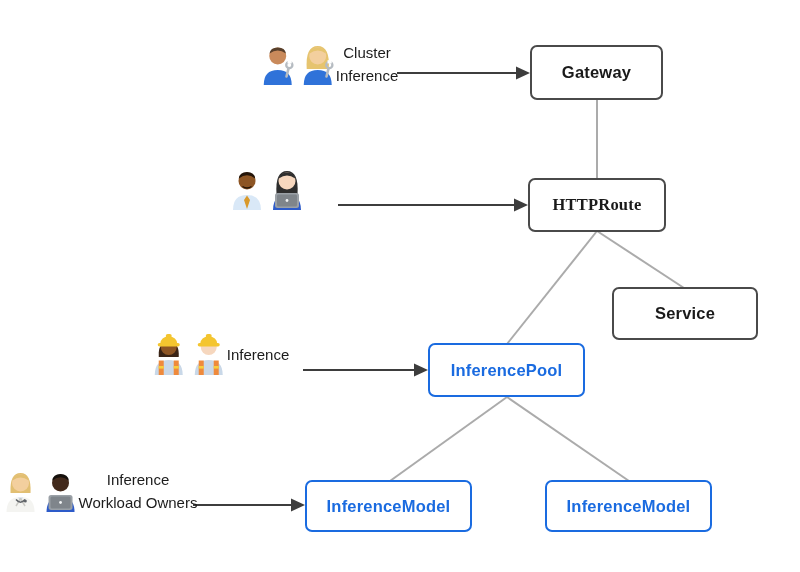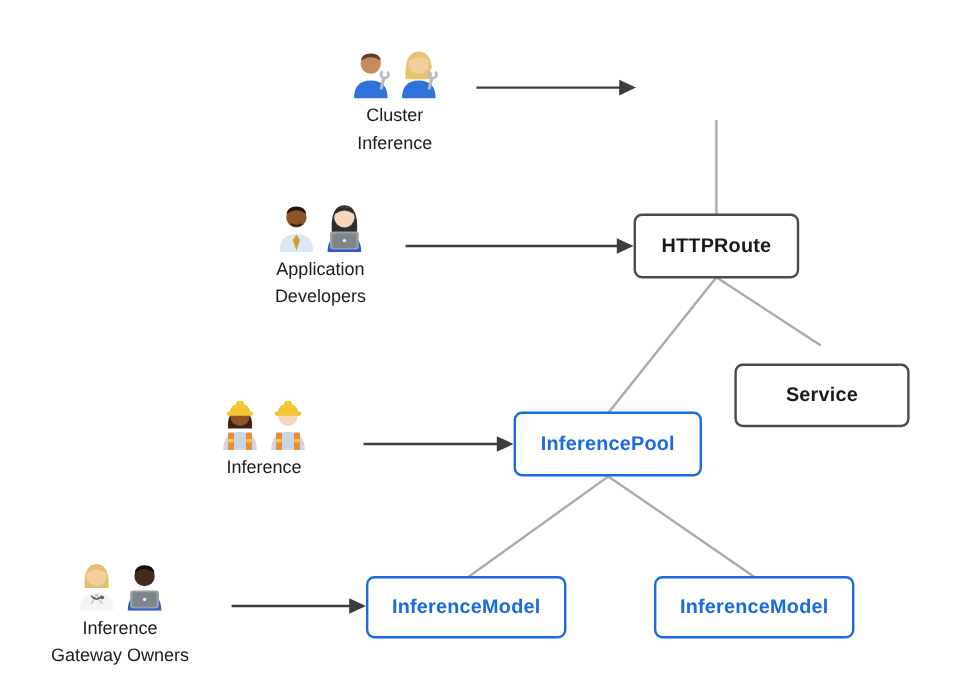--- a/index.html
+++ b/index.html
@@ -24,21 +24,21 @@
   .arrow-head{fill:var(--arrow-dark);}
   .node{
     position:absolute;z-index:2;background:#fff;
     border:2px solid var(--box-border);border-radius:7px;
     display:flex;align-items:center;justify-content:center;
     font-size:16.5px;font-weight:700;color:var(--box-text);
     letter-spacing:.2px;
   }
   .node.blue{border-color:var(--accent-blue);color:var(--accent-blue);}
   .persona{
-    position:absolute;z-index:2;display:flex;flex-direction:column;
+    position:absolute;z-index:2;display:flex;flex-direction:row;
     align-items:center;transform:translateX(-50%);
   }
   .persona .icons{display:flex;gap:4px;align-items:flex-end;}
   .person{width:36px;height:44px;display:block;}
   .persona .plabel{
     margin-top:3px;text-align:center;font-size:15px;line-height:23px;
     color:var(--label-text);white-space:nowrap;
   }
 </style>
 </head>
@@ -115,24 +115,20 @@
         <path d="M7.5 28 Q6 5 18 5 Q30 5 28.5 28 Z" fill="#2e2e2e"></path>
         <path d="M4 44 Q4 29 18 29 Q32 29 32 44 Z" fill="#2d5bc9"></path>
         <circle cx="18" cy="15" r="8.5" fill="#f6d7be"></circle>
         <path d="M9.8 12.5 Q10.5 6.5 18 6.5 Q25.5 6.5 26.2 12.5 Q22 9.5 18 9.5 Q14 9.5 9.8 12.5 Z" fill="#2e2e2e"></path>
         <g>
           <rect x="6" y="27" width="24" height="15" rx="2.5" fill="#9aa0a6"></rect>
           <rect x="8" y="28.6" width="20" height="12" rx="1.5" fill="#7f858b"></rect>
           <circle cx="18" cy="34.5" r="1.4" fill="#f1f3f4"></circle>
         </g>
       </svg>
-    </div>
-    <div class="plabel">
-      <div>Application</div>
-      <div>Developers</div>
     </div>
   </div>
 
   <div class="persona" style="left:220px;top:331px;">
     <div class="icons">
       <svg class="person" viewBox="0 0 36 44">
         <path d="M8 26 Q7 11 18 11 Q29 11 28 26 Z" fill="#3a2416"></path>
         <path d="M4 44 Q4 29 18 29 Q32 29 32 44 Z" fill="#c9d8e8"></path>
         <rect x="8" y="29.5" width="5" height="14.5" fill="#ef8a3c"></rect>
         <rect x="23" y="29.5" width="5" height="14.5" fill="#ef8a3c"></rect>
@@ -182,28 +178,29 @@
         <path d="M9.8 12.5 Q10.5 6 18 6 Q25.5 6 26.2 12.5 Q22 9.2 18 9.2 Q14 9.2 9.8 12.5 Z" fill="#15100c"></path>
         <g>
           <rect x="6" y="27" width="24" height="15" rx="2.5" fill="#9aa0a6"></rect>
           <rect x="8" y="28.6" width="20" height="12" rx="1.5" fill="#7f858b"></rect>
           <circle cx="18" cy="34.5" r="1.4" fill="#f1f3f4"></circle>
         </g>
       </svg>
     </div>
     <div class="plabel">
       <div>Inference</div>
-      <div>Gateway Owners</div>
-    </div>
-  </div>
-
-
-  <div class="node" style="left:528px;top:178px;width:138px;height:54px;">HTTPRoute</div>
-
-  <div class="node" style="left:612px;top:303px;width:146px;height:53px;">Service</div>
+      <div>Workload Owners</div>
+    </div>
+  </div>
+
+  <div class="node" style="left:530px;top:45px;width:133px;height:55px;">Gateway</div>
+
+  <div class="node" style="left:528px;top:178px;width:138px;height:54px;font-family:Liberation Serif, serif;">HTTPRoute</div>
+
+  <div class="node" style="left:612px;top:287px;width:146px;height:53px;">Service</div>
 
   <div class="node blue" style="left:428px;top:343px;width:157px;height:54px;">InferencePool</div>
 
   <div class="node blue" style="left:305px;top:480px;width:167px;height:52px;">InferenceModel</div>
 
   <div class="node blue" style="left:545px;top:480px;width:167px;height:52px;">InferenceModel</div>
 
 </div>
 
 </body></html>

